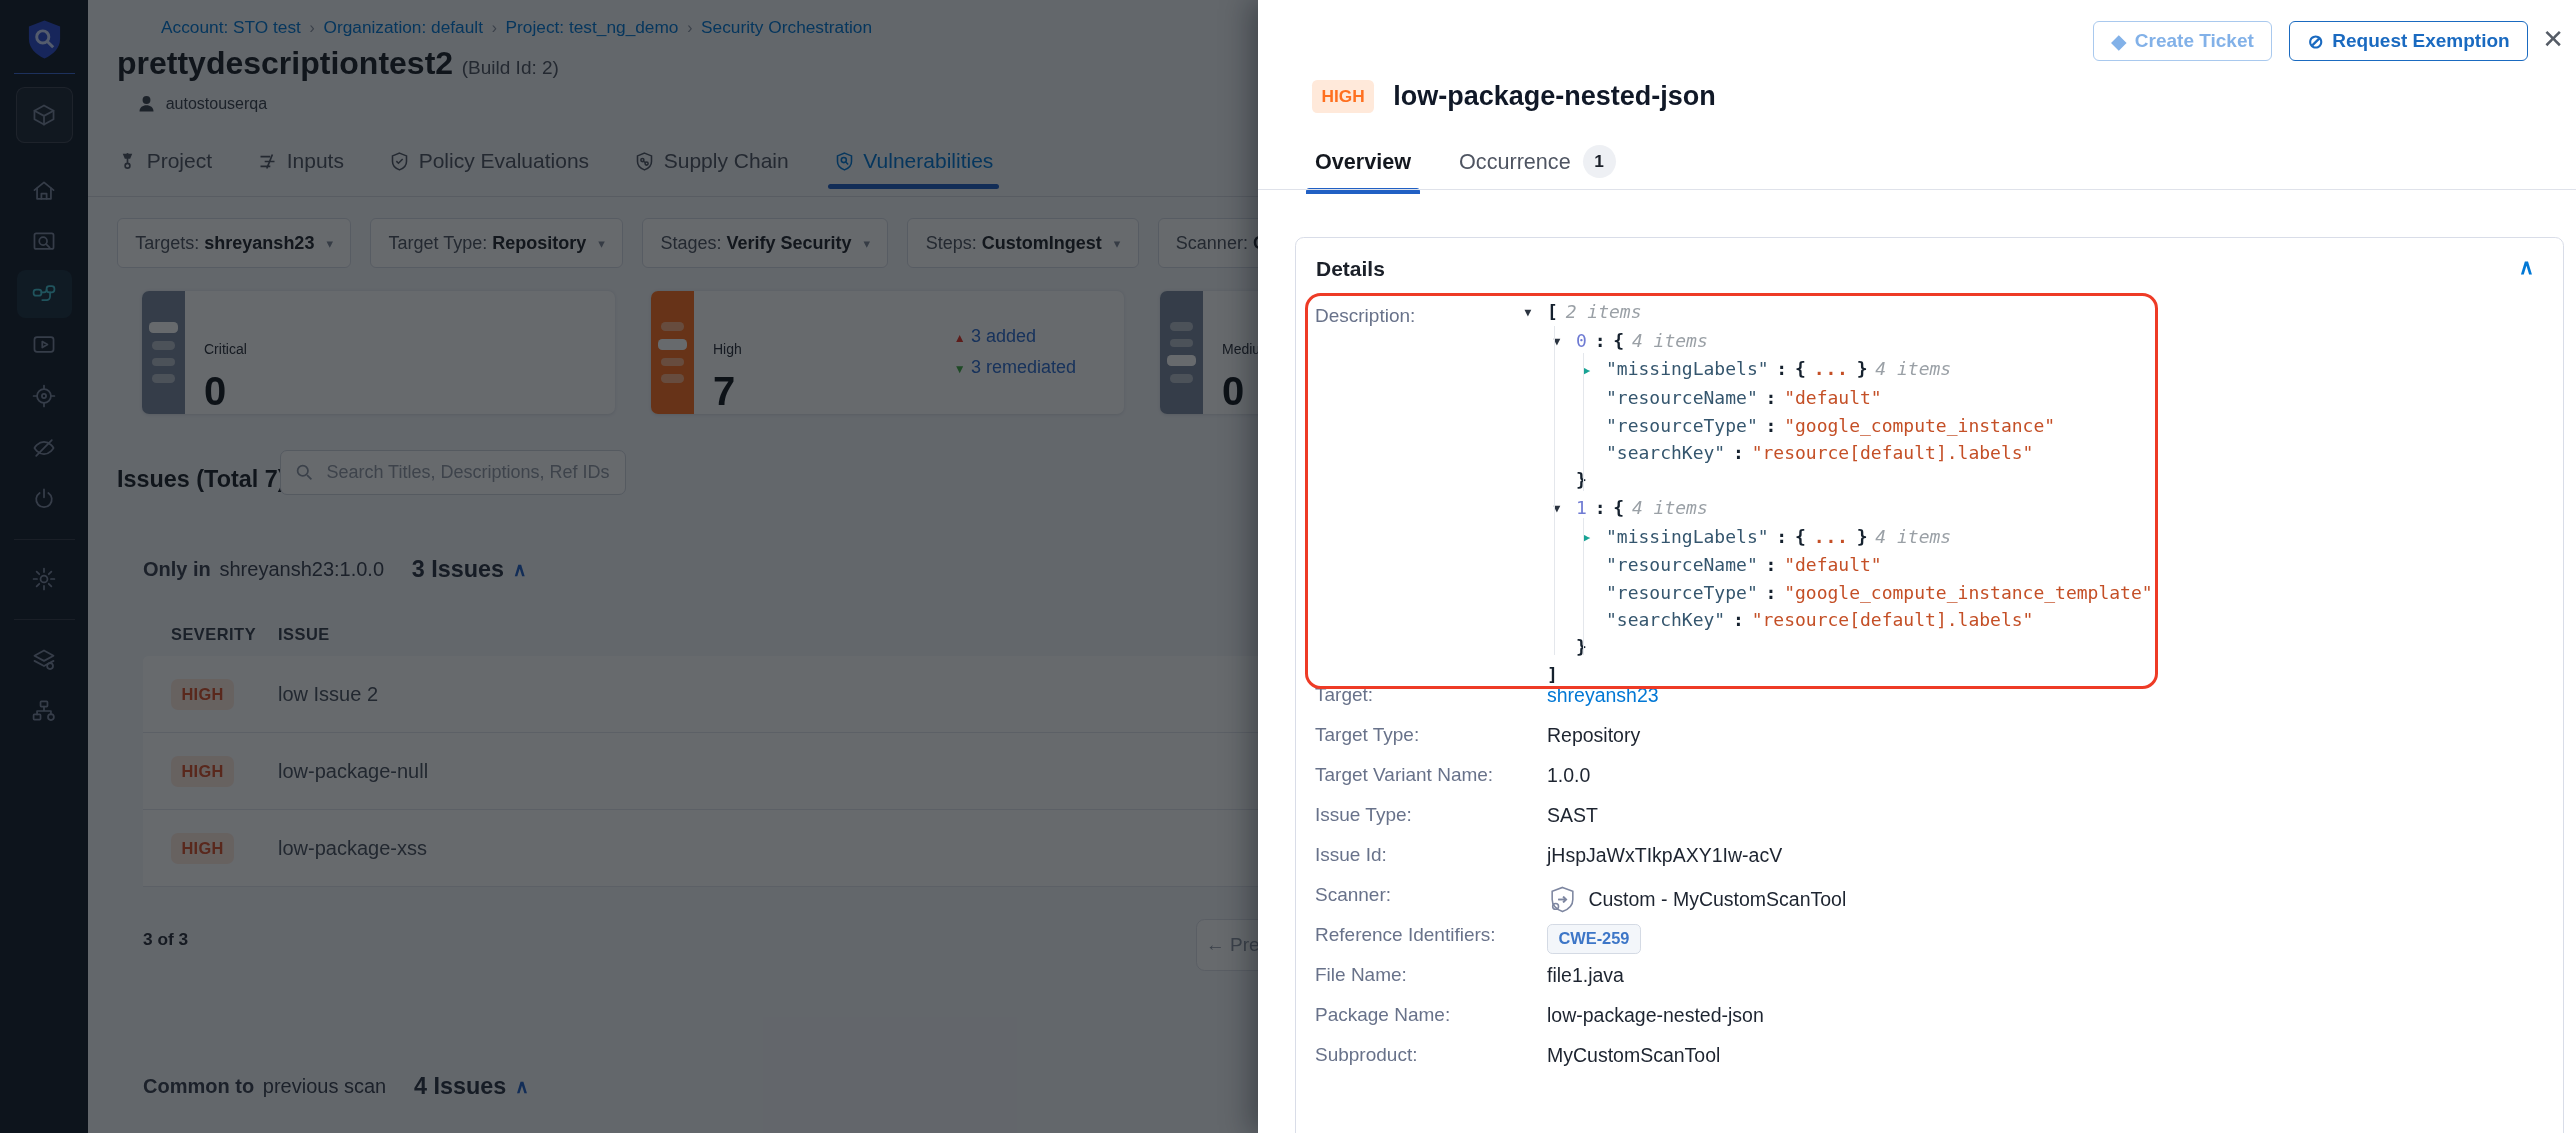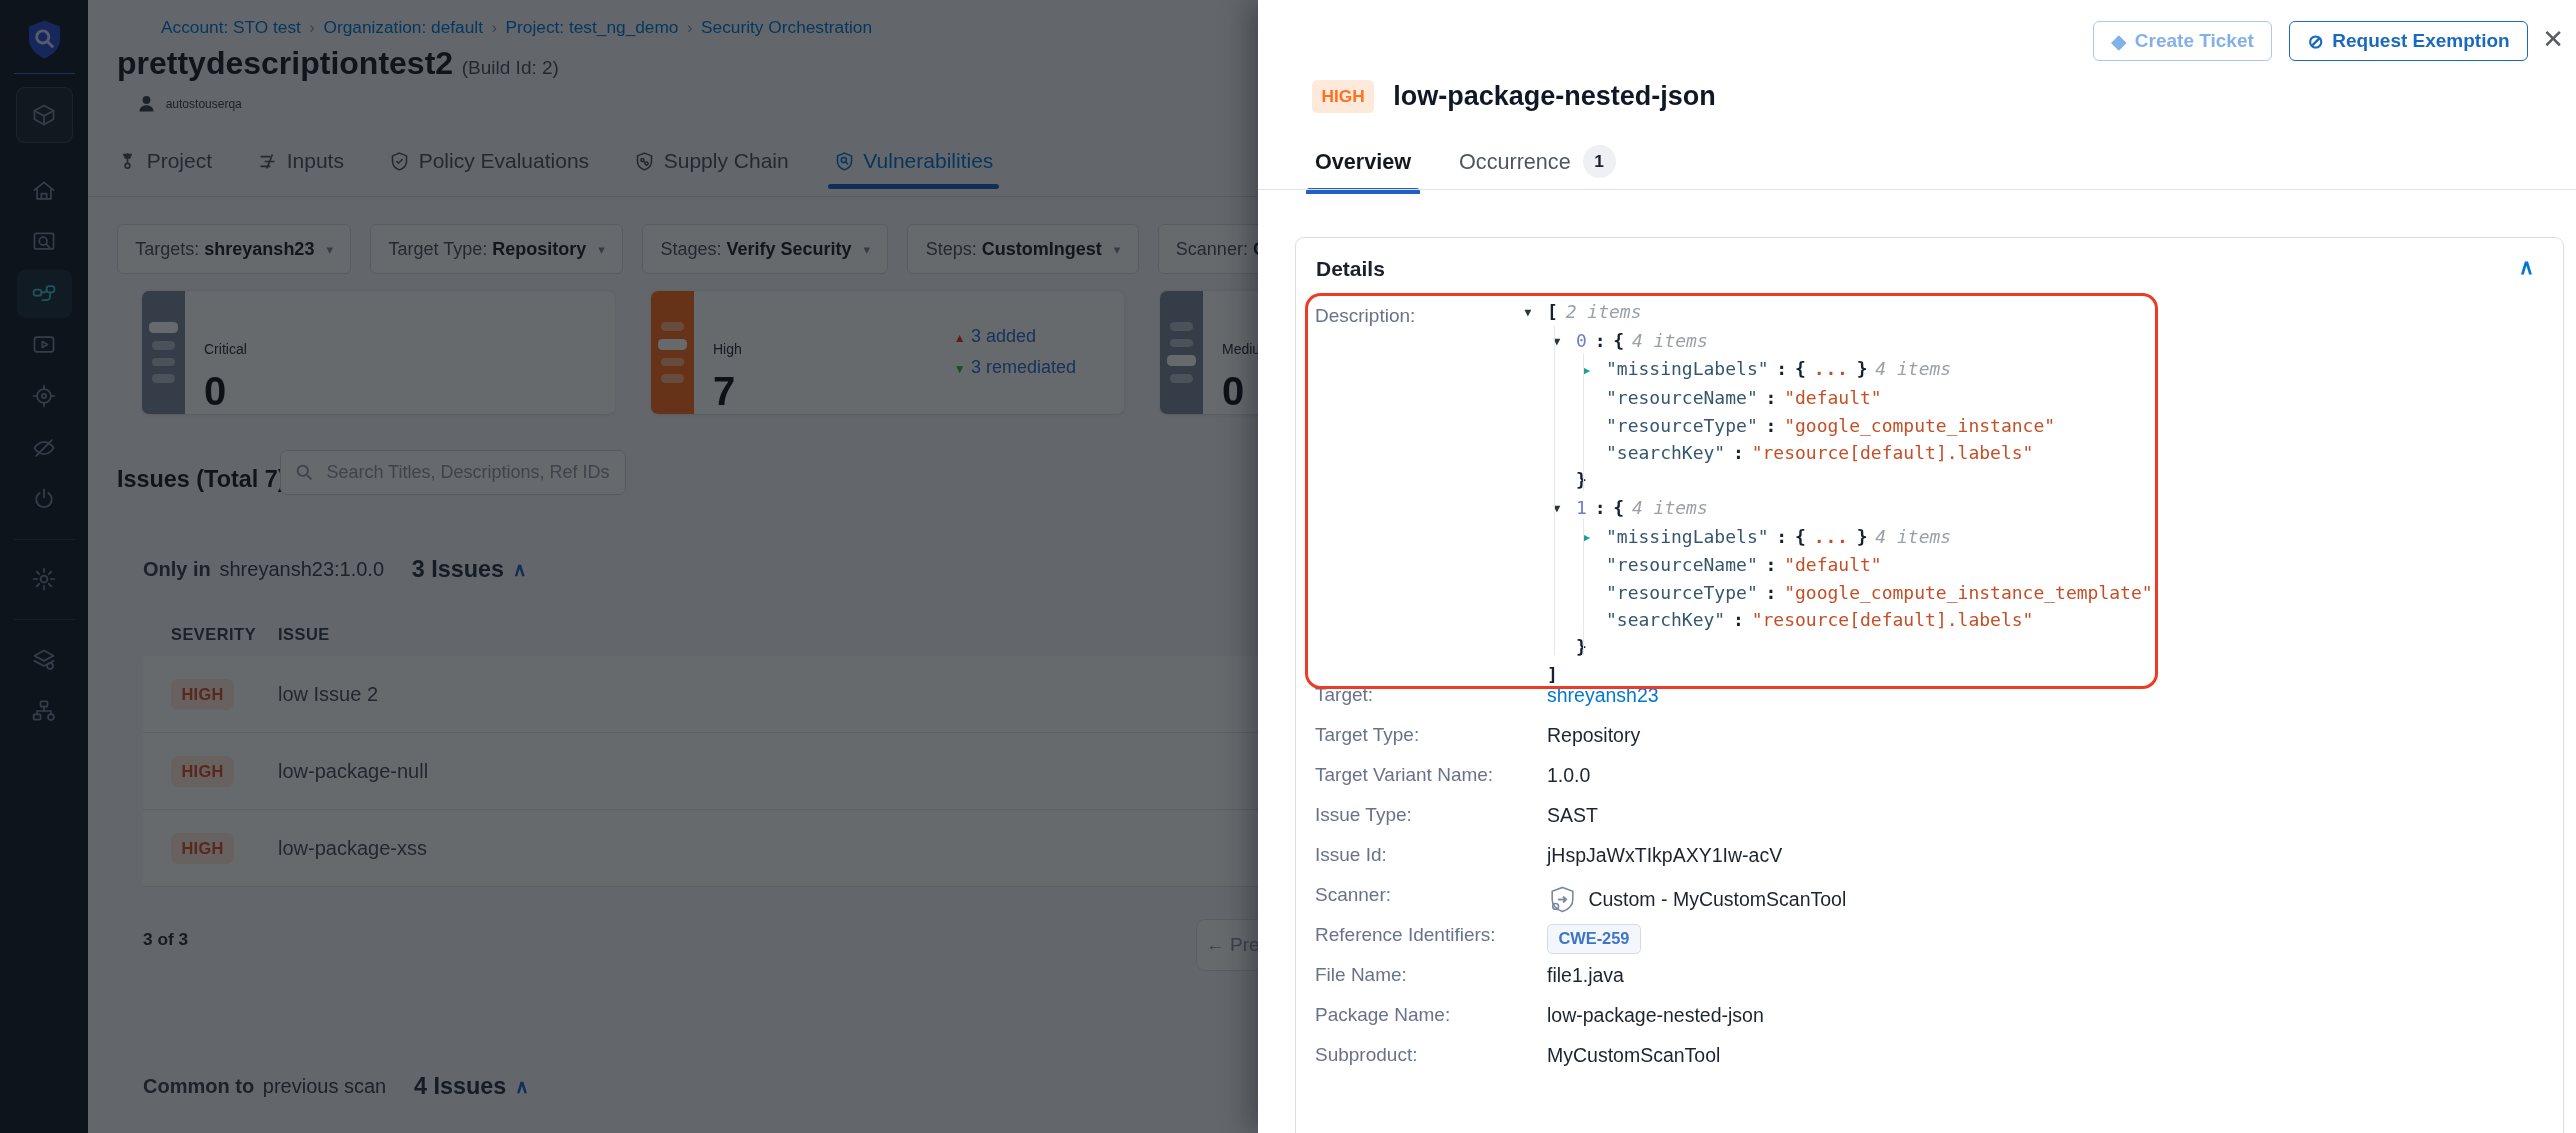--- a/index.html
+++ b/index.html
@@ -17,27 +17,27 @@
   .side-div{width:61px;height:0.9px;background:rgba(255,255,255,0.14);margin:14px 0;}
   .side-div.blue{background:#3d6bd6;height:1.7px;margin:8.7px 0 3.5px;}
 
   
   .main{position:absolute;left:88px;top:0;right:0;height:1134px;}
   .breadcrumb{position:absolute;left:29px;top:17.3px;font-size:17.3px;color:#0278d5;display:flex;gap:8.7px;align-items:center;margin-left:44px;}
   .breadcrumb .sep{color:#8b93a2;font-size:15.6px;}
   .breadcrumb a{color:#0278d5;text-decoration:none;}
   .page-title{position:absolute;left:29px;top:45px;font-size:32px;font-weight:bold;color:#1b2029;}
   .build-id{font-size:19px;font-weight:normal;color:#4f5562;margin-left:8.7px;}
-  .user-row{position:absolute;left:48px;top:93px;font-size:12px;color:#3c424e;display:flex;align-items:center;gap:8.7px;}
+  .user-row{position:absolute;left:48px;top:93px;font-size:16px;color:#3c424e;display:flex;align-items:center;gap:8.7px;}
   .tabbar{position:absolute;left:29px;top:149px;display:flex;gap:45px;font-size:21px;color:#4f5562;}
   .tab{display:flex;align-items:center;gap:8.7px;padding-bottom:14px;position:relative;cursor:pointer;}
   .tab.active{color:#0278d5;}
   .tab.active:after{content:"";position:absolute;left:-5.2px;right:-5.2px;bottom:-1.7px;height:4.3px;background:#2160c4;border-radius:2.6px;}
   .tab-divider{position:absolute;left:0;right:0;top:196px;height:0.9px;background:#d8dbe3;}
-  .filters{position:absolute;left:29px;top:224px;display:flex;gap:19px;}
+  .filters{position:absolute;left:29px;top:218px;display:flex;gap:19px;}
   .chip{height:48px;background:#fff;border:0.9px solid #d6dbe4;border-radius:6px;display:flex;align-items:center;
     gap:12px;padding:0 17.3px;font-size:18px;color:#4f5562;white-space:nowrap;}
   .chip b{color:#22272f;font-weight:bold;}
   .chip .car{color:#7e8696;font-size:13px;}
 
   
   .cards{position:absolute;left:54px;top:291px;display:flex;gap:36px;}
   .sev-card{width:473px;height:123px;background:#fff;border-radius:7px;box-shadow:0 0.9px 3.5px rgba(20,30,60,0.12);
     position:relative;display:flex;}
   .sev-strip{width:43px;border-radius:7px 0 0 7px;display:flex;flex-direction:column;align-items:center;

